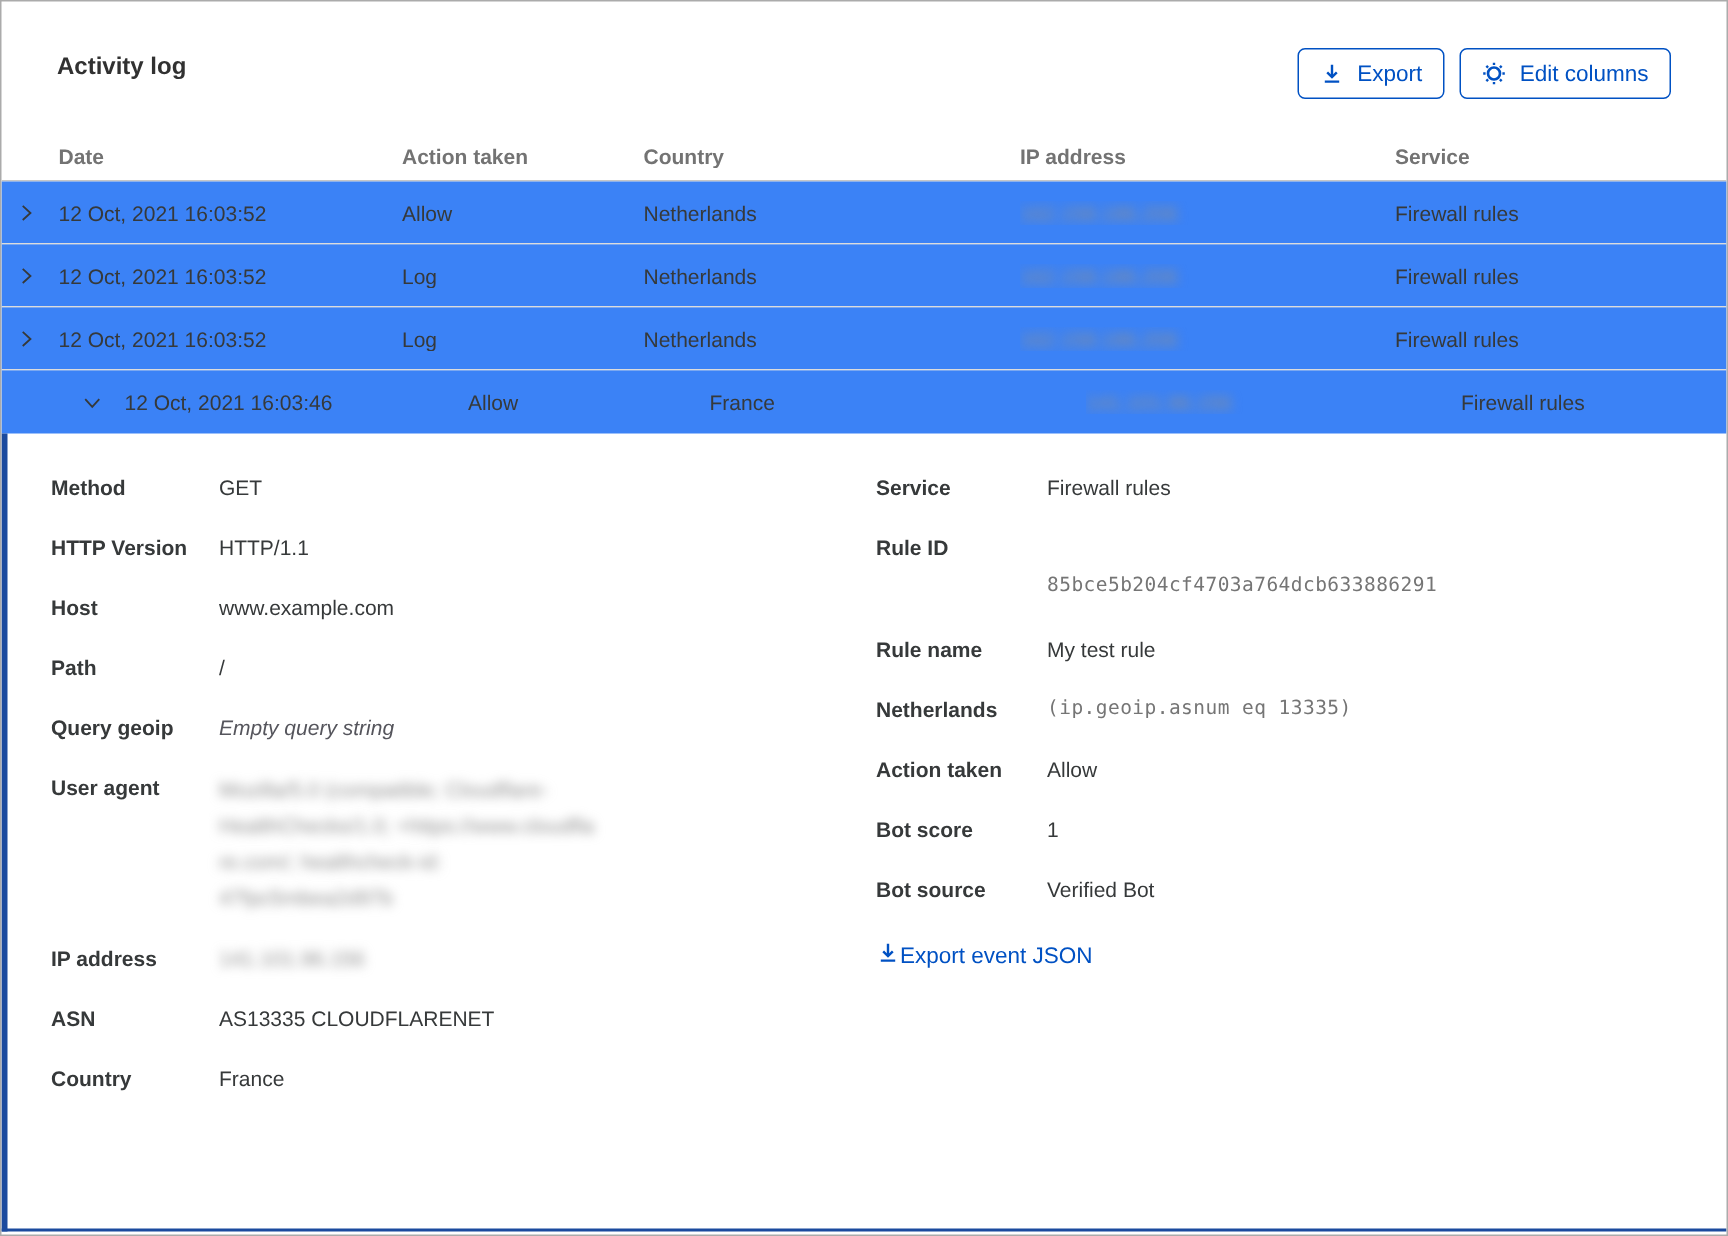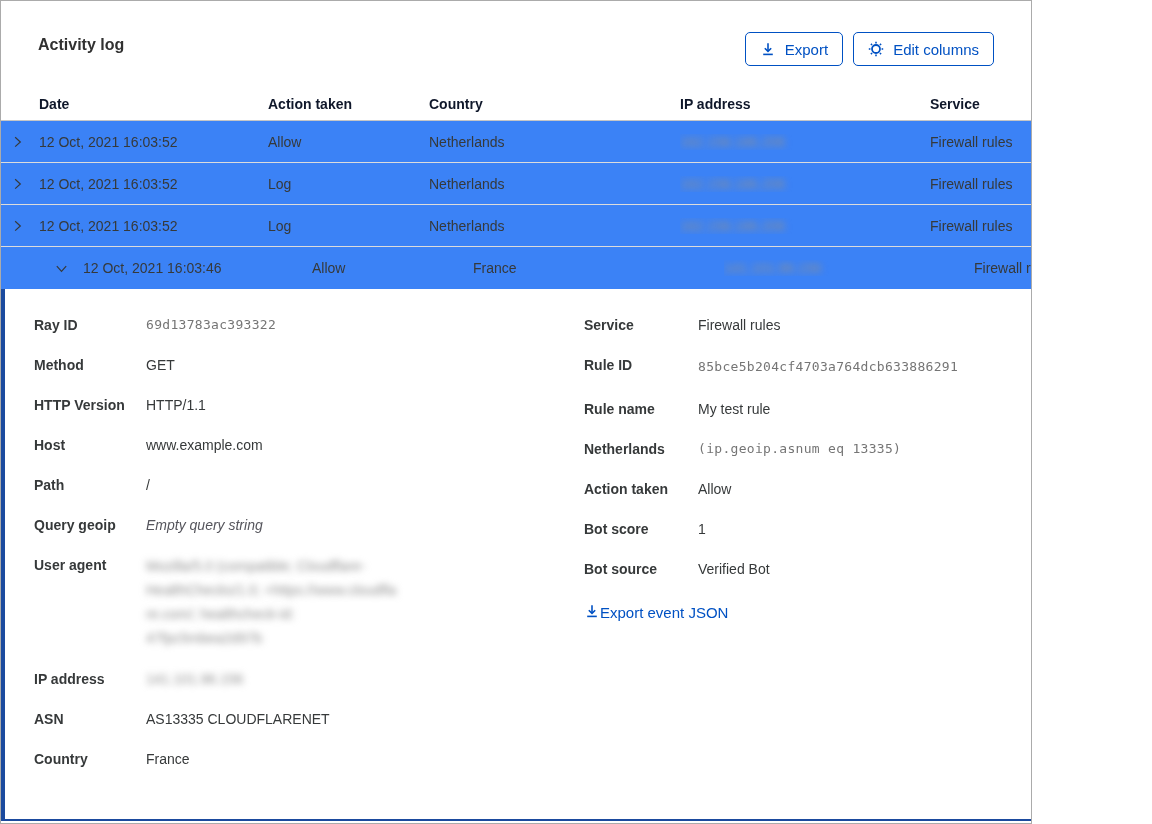--- a/index.html
+++ b/index.html
@@ -1,21 +1,21 @@
 <!DOCTYPE html>
 <html><head>
 <meta charset="utf-8">
 <style>
   * { box-sizing: border-box; margin: 0; padding: 0; }
   html, body { background: #fff; }
   body { font-family: "Liberation Sans", sans-serif; color: #36393a; }
 
   .frame {
     position: relative;
-    width: 1032px;
+    width: 1152px;
     height: 824px;
     border: 1px solid #ababab;
     background: #fff;
     overflow: hidden;
   }
 
   
   .header {
     position: relative;
     height: 86px;
@@ -56,21 +56,21 @@
   .grid-cols {
     display: grid;
     grid-template-columns: 38px 229px 161px 251px 250px 1fr;
     align-items: center;
   }
   .thead {
     height: 34px;
     border-bottom: 1px solid #c6c6c6;
     font-size: 14px;
     font-weight: bold;
-    color: #0f172a;
+    color: #737373;
   }
   .trow {
     height: 42px;
     border-bottom: 1px solid #dcdcdc;
     font-size: 14px;
     color: #36393a;
     cursor: pointer;
     background: #3b82f6;
   }
   .trow.expanded { border-bottom: none; padding-left: 44px; }
@@ -110,21 +110,21 @@
     word-break: break-word;
   }
   .mono {
     font-family: "DejaVu Sans Mono", "Liberation Mono", monospace;
     font-size: 13px;
     color: #757575;
     letter-spacing: 0.3px;
   }
   .italic { font-style: italic; color: #55555c; text-align: right; }
   .ua-line { display: block; line-height: 24px; }
-  .ruleid { display: inline-block; max-width: 268px; word-break: break-all; line-height: 26px; }
+  .ruleid { display: inline-block; max-width: 268px; word-break: break-all; line-height: 26px; margin-top: 24px; }
 
   .export-json-link {
     display: inline-flex;
     align-items: center;
     margin-top: 5px;
     color: #0051c3;
     font-size: 15px;
     cursor: pointer;
     text-decoration: none;
   }
@@ -226,24 +226,20 @@
     <div class="cell">Allow</div>
     <div class="cell">France</div>
     <div class="cell"><span class="redacted">141.101.96.156</span></div>
     <div class="cell">Firewall rules</div>
   </div>
 
   <div class="detail-panel">
 
     <div class="detail-left">
       <div class="drow">
-        <div class="dlabel">Ray ID</div>
-        <div class="dval mono">69d13783ac393322</div>
-      </div>
-      <div class="drow">
         <div class="dlabel">Method</div>
         <div class="dval">GET</div>
       </div>
       <div class="drow">
         <div class="dlabel">HTTP Version</div>
         <div class="dval">HTTP/1.1</div>
       </div>
       <div class="drow">
         <div class="dlabel">Host</div>
         <div class="dval">www.example.com</div>

